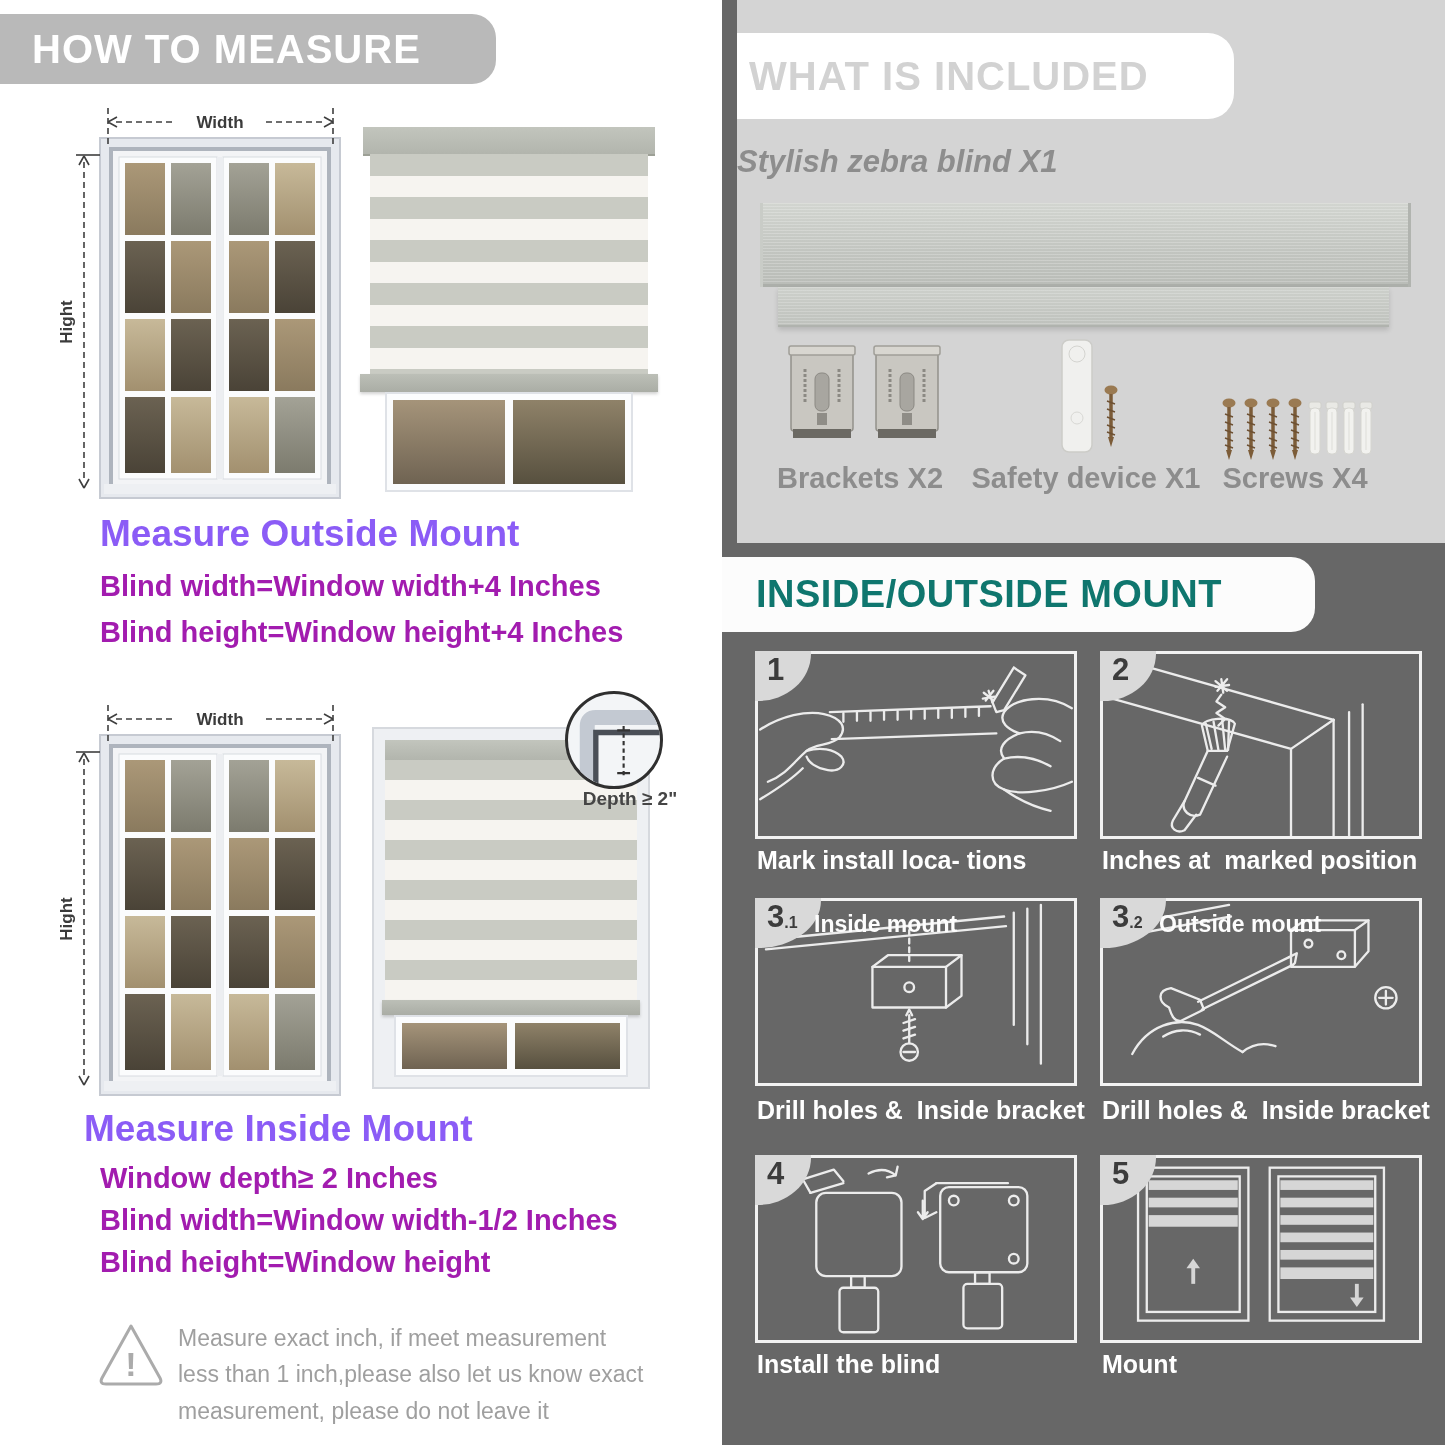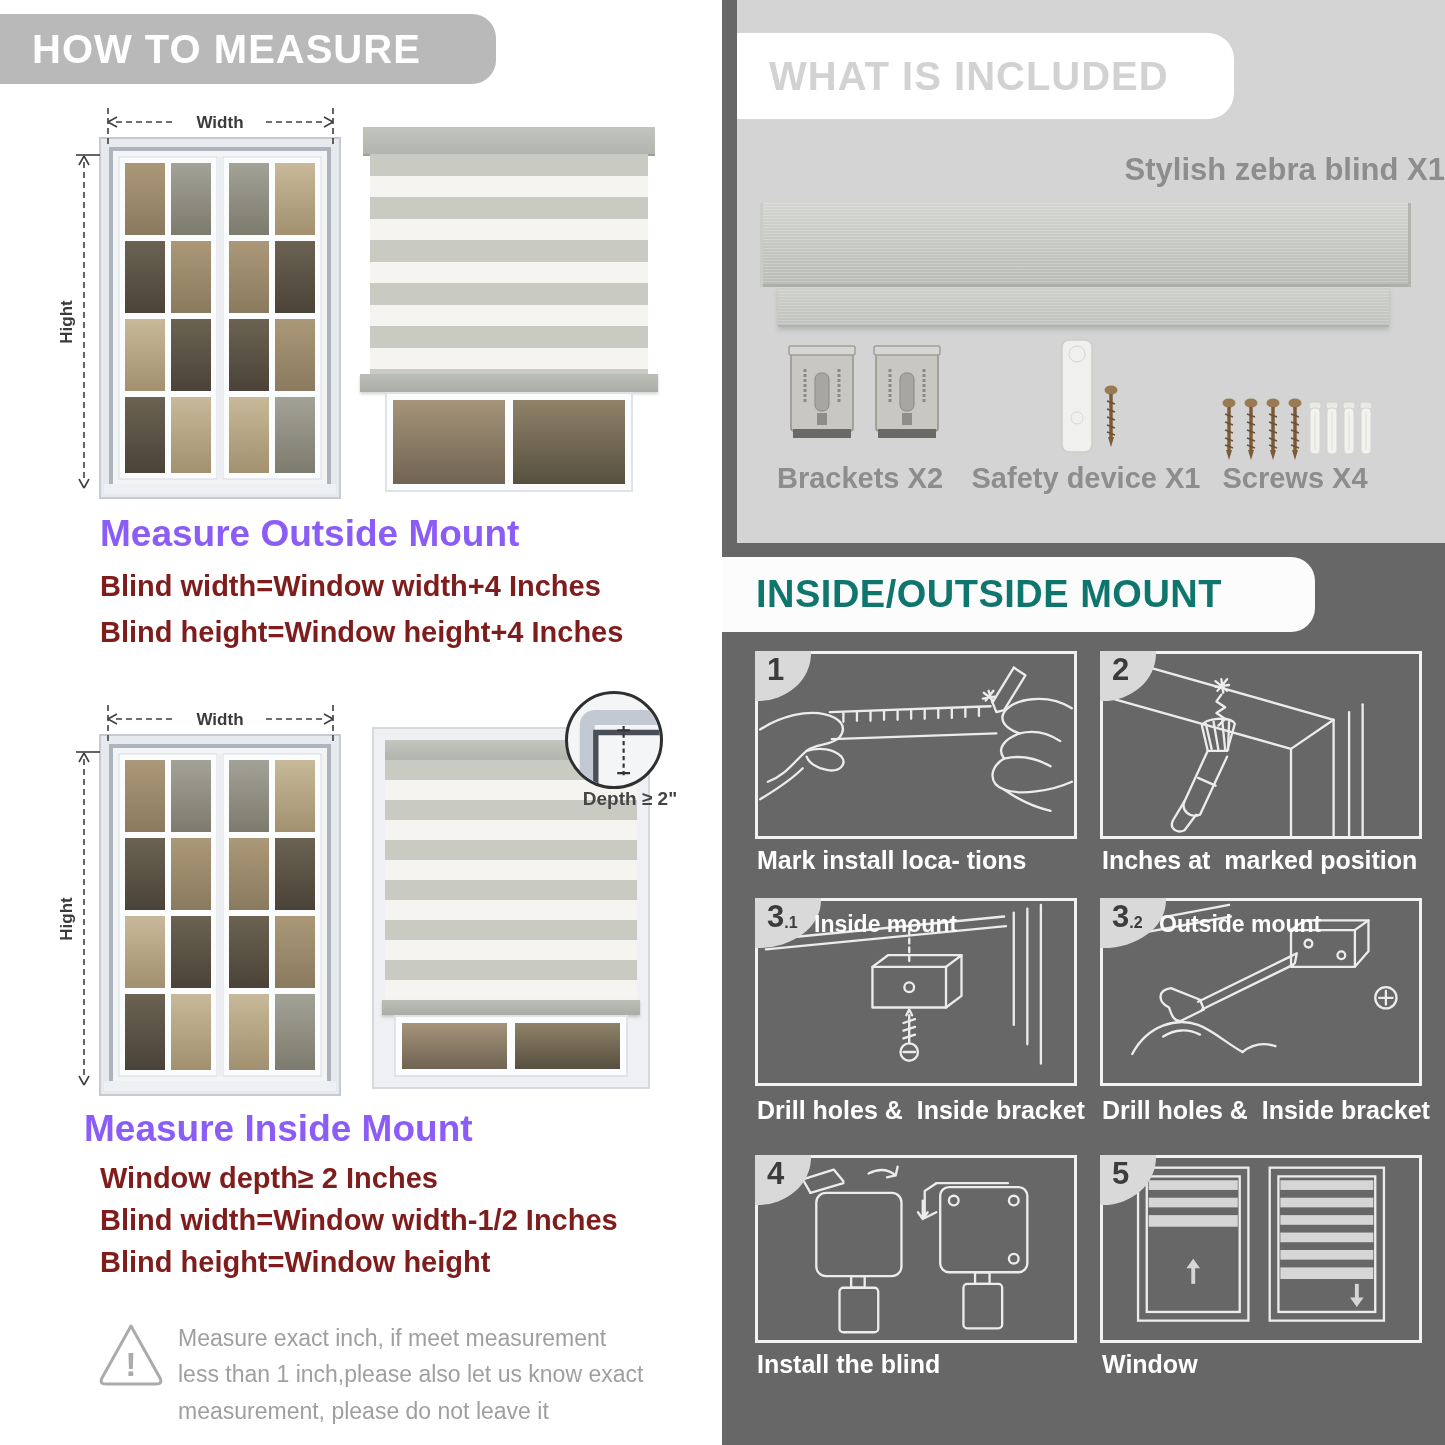--- a/index.html
+++ b/index.html
@@ -5,21 +5,21 @@
   html,body{margin:0;padding:0;background:#fff;}
   .canvas{position:relative;width:1445px;height:1445px;background:#ffffff;overflow:hidden;
           font-family:"Liberation Sans", sans-serif;}
   .abs{position:absolute;}
 
   
   .banner-left{left:0;top:14px;width:496px;height:70px;background:#b9b9b9;
                border-radius:0 24px 24px 0;color:#ffffff;font-size:40px;font-weight:700;
                line-height:70px;padding-left:32px;box-sizing:border-box;letter-spacing:1px;}
   .sec-title{color:#8b5cf6;font-size:37px;font-weight:700;}
-  .sec-line{color:#7f1d1d;font-size:29px;font-weight:700;}
+  .sec-line{color:#a21caf;font-size:29px;font-weight:700;}
   .warn-text{color:#9f9f9f;font-size:23px;line-height:1.58;}
 
   
   .blindA{left:360px;top:125px;width:298px;height:370px;}
   .blindB{left:372px;top:727px;width:278px;height:362px;background:#eef0f3;
           border:2px solid #d6d9de;box-sizing:border-box;}
   .headrail{position:absolute;background:linear-gradient(180deg,#c2c5bd,#b2b5ad);
             border-bottom:2px solid #9da096;}
   .fabric{position:absolute;background:repeating-linear-gradient(180deg,
             #c9cbc3 0 22px,#f6f4f0 22px 43px);}
@@ -35,23 +35,23 @@
   .magnifier{left:565px;top:691px;width:92px;height:92px;border-radius:50%;
              border:3px solid #2f2f2f;background:#f3f5f7;overflow:hidden;z-index:5;}
   .depth-label{left:570px;top:788px;width:120px;text-align:center;color:#454545;
                font-size:19px;font-weight:700;}
 
   
   .right-bg{left:722px;top:0;width:723px;height:1445px;background:#676767;}
   .panel-light{left:737px;top:0;width:708px;height:543px;background:#d4d4d4;}
   .banner-included{left:737px;top:33px;width:497px;height:86px;background:#ffffff;
                    border-radius:0 26px 26px 0;color:#d2d2d2;font-size:40px;font-weight:700;
-                   line-height:86px;padding-left:32px;box-sizing:border-box;letter-spacing:1px;}
-  .product-label{left:737px;top:152px;width:708px;text-align:right;color:#8d8d8d;
-                 font-size:31px;font-weight:700;}
+                   line-height:86px;padding-left:12px;box-sizing:border-box;letter-spacing:1px;}
+  .product-label{left:737px;top:144px;width:708px;text-align:left;color:#8d8d8d;
+                 font-size:31px;font-weight:700;font-style:italic;}
   .rail1{left:760px;top:203px;width:645px;height:84px;
          background:repeating-linear-gradient(180deg,rgba(255,255,255,.22) 0 1px,rgba(0,0,0,0) 1px 3px),
                     linear-gradient(180deg,#d2d5d0,#c1c4bf 60%,#b9bcb7);
          border-left:3px solid #c9ccc7;border-right:3px solid #b1b4af;
          box-shadow:inset 0 -3px 0 #acafaa;}
   .rail2{left:778px;top:287px;width:611px;height:40px;
          background:repeating-linear-gradient(180deg,rgba(255,255,255,.2) 0 1px,rgba(0,0,0,0) 1px 3px),
                     linear-gradient(180deg,#cdd0cb,#bec1bc);
          box-shadow:0 3px 5px rgba(0,0,0,.14), inset 0 -2px 0 #b0b3ae;}
   .item-label{position:absolute;top:462px;text-align:center;color:#8d8d8d;
@@ -418,15 +418,15 @@
           <rect x="181" y="113" width="96" height="12"></rect>
         <rect x="258" y="130" width="4" height="16"></rect>
           <path d="M253,144 l7,10 l7,-10 z"></path>
       </g>
     </svg>
     <div class="badge">
       <span class="num">5</span>
         <span class="sub"></span>
     </div>
   </div>
-  <div class="caption" style="left:1102px;top:1350px">Window</div>
+  <div class="caption" style="left:1102px;top:1350px">Mount</div>
 
 </div>
 
 </body></html>

